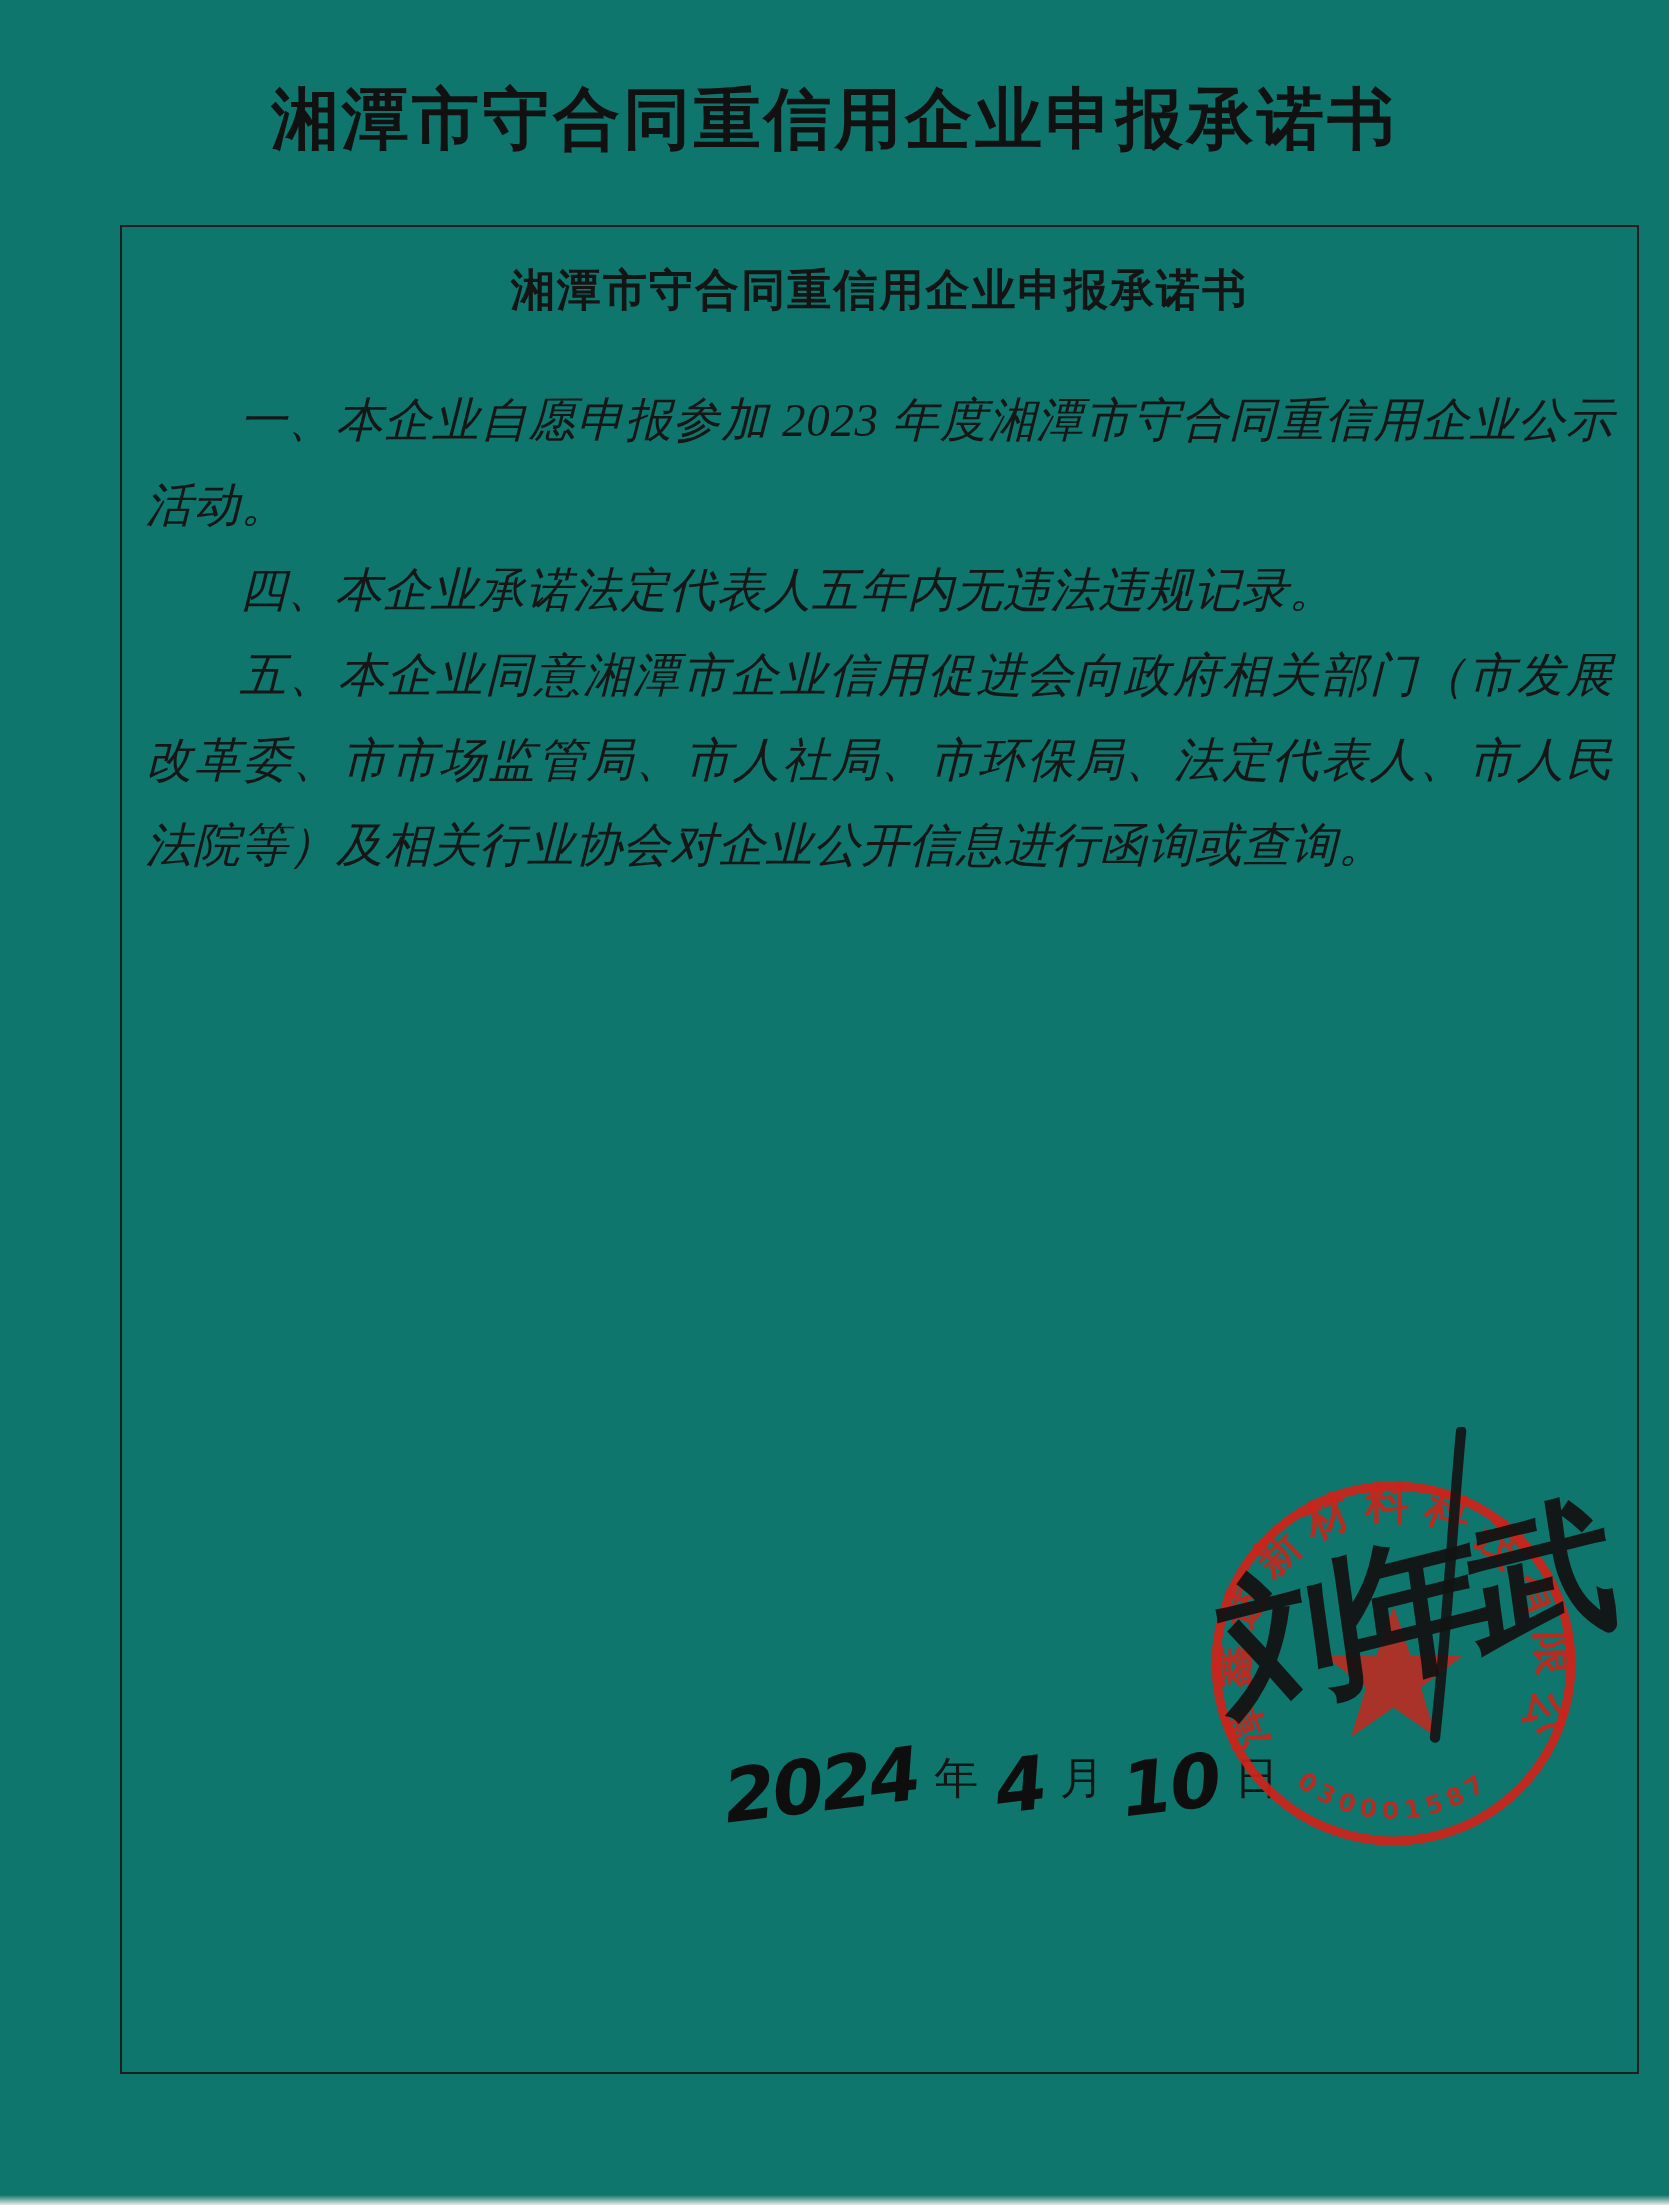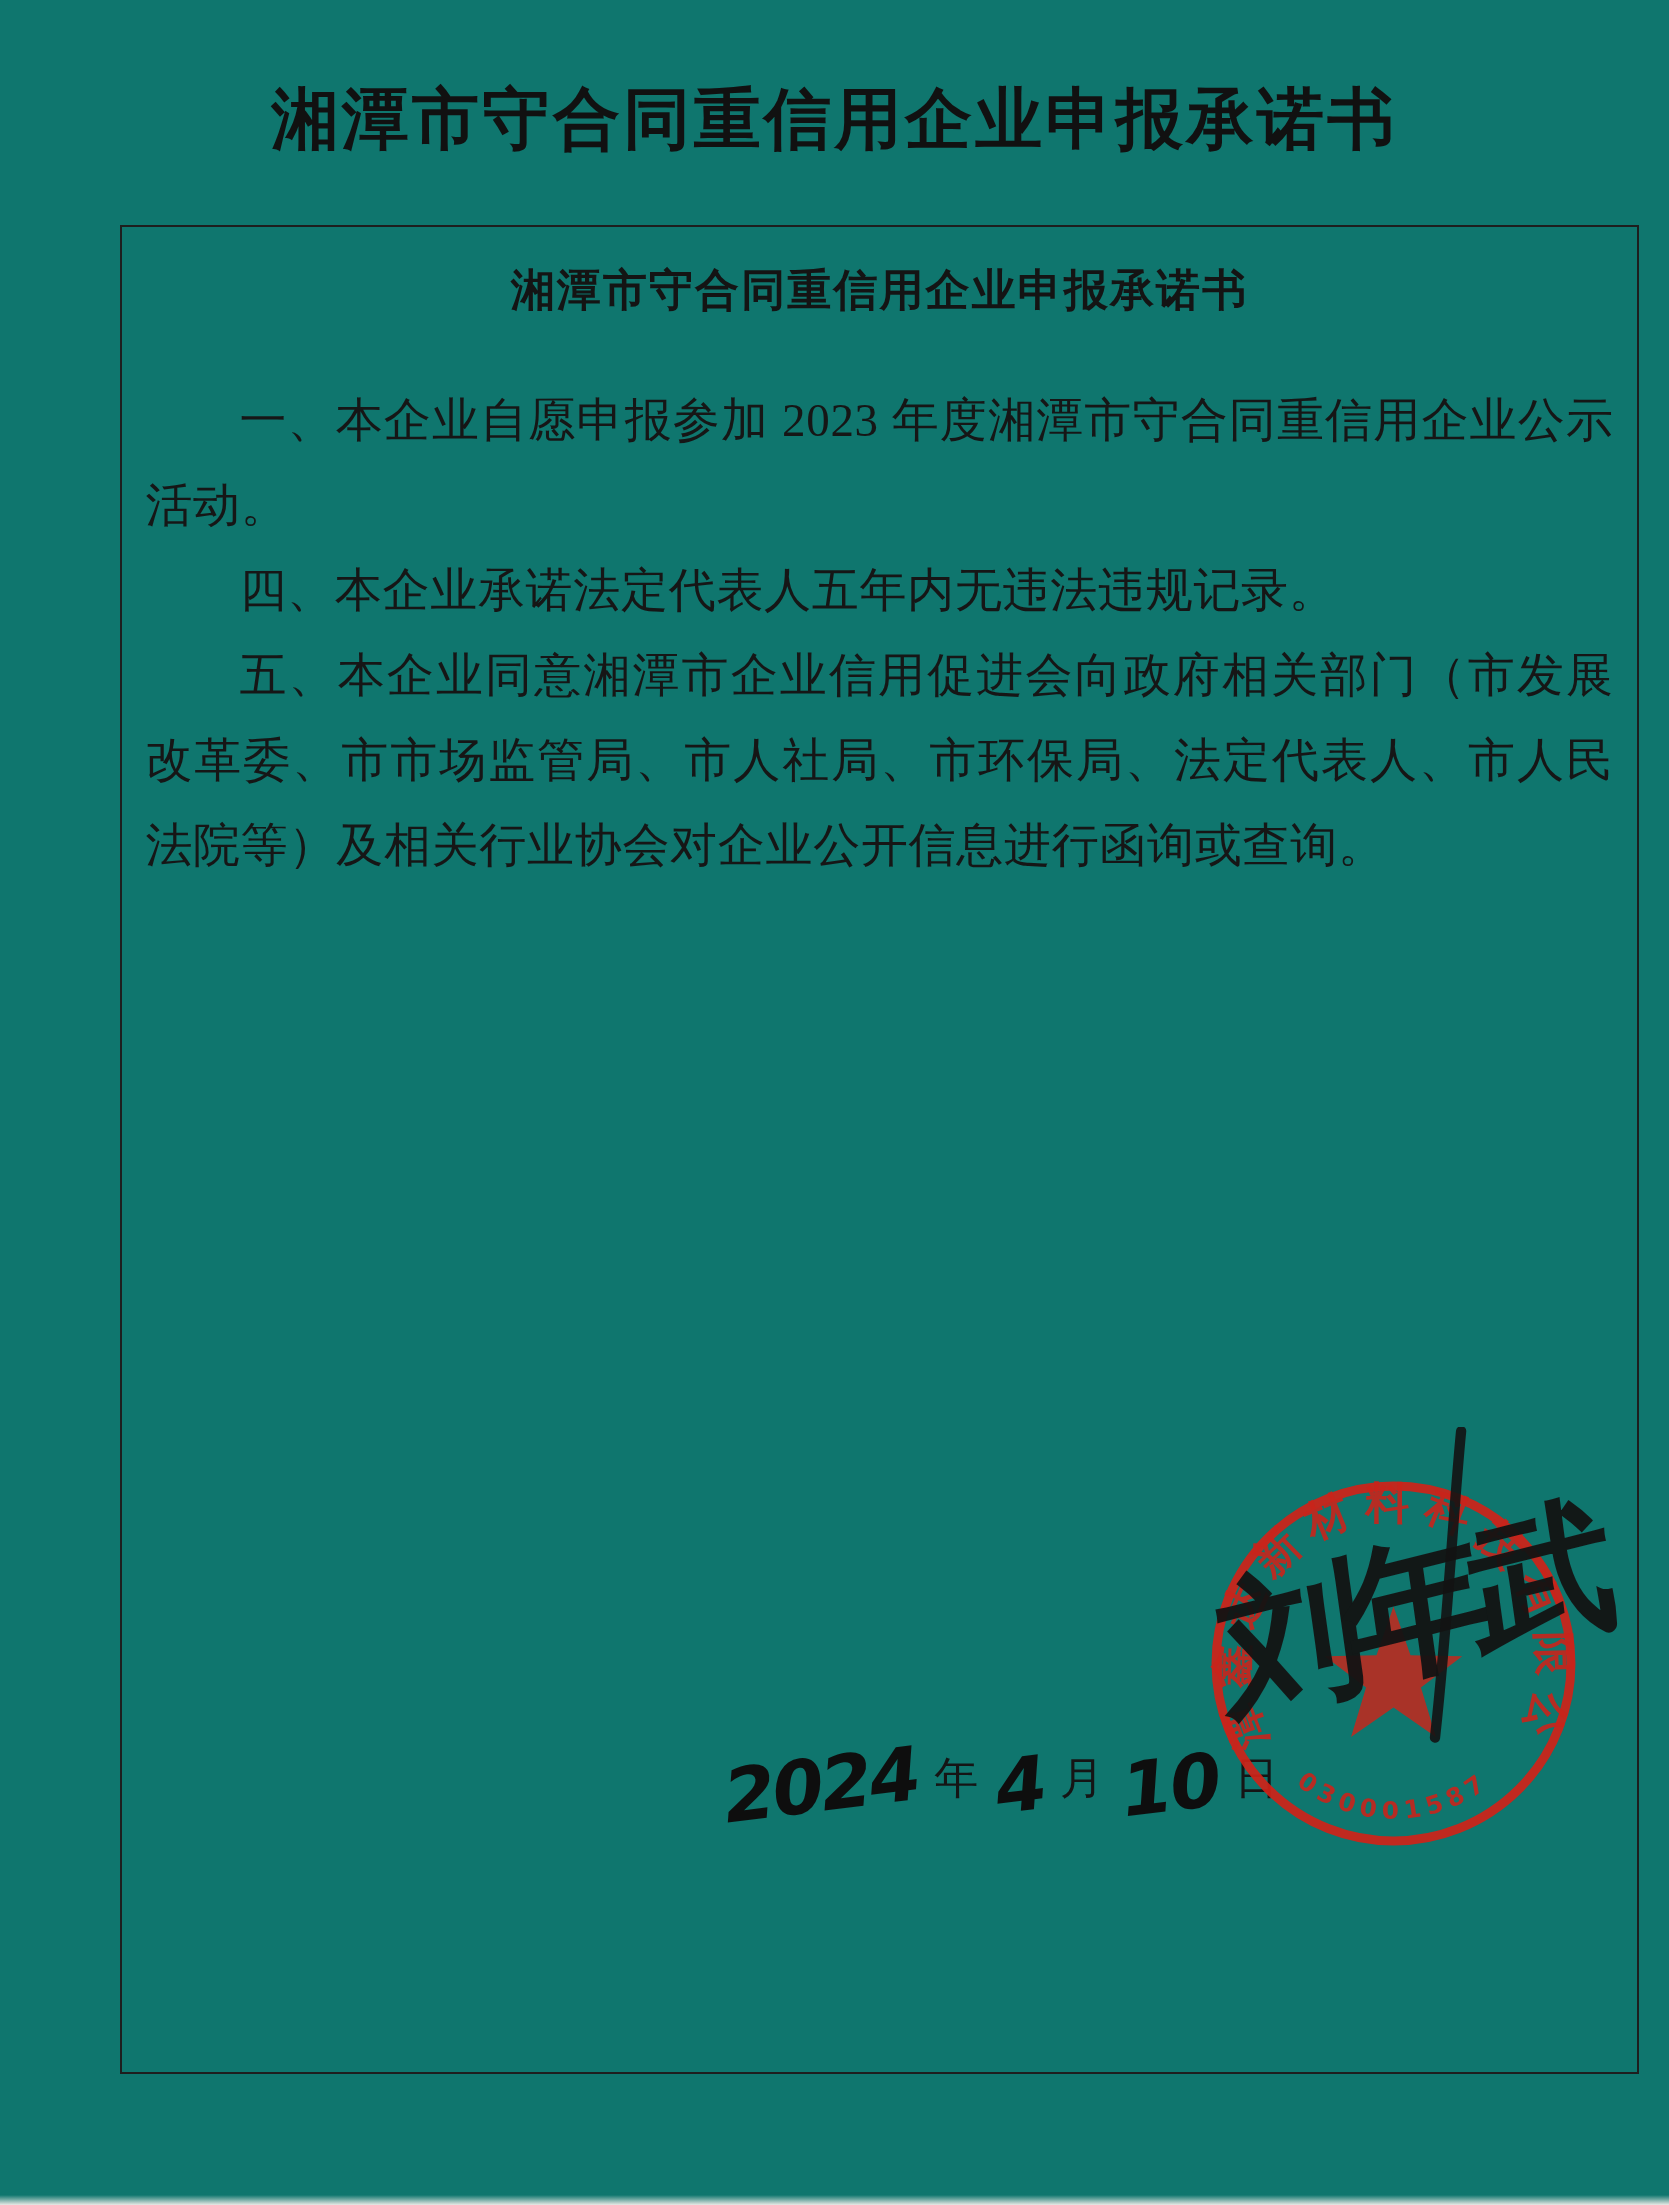--- a/index.html
+++ b/index.html
@@ -42,20 +42,21 @@
     margin: 34px 0 0 0;
     text-align: center;
     font-size: 44px;
     font-weight: 700;
     letter-spacing: 2.1px;
     color: #141414;
   }
   .body-text {
     margin-top: 58px;
     padding: 0 23.4px;
+    font-style: italic;
   }
   .body-text p {
     margin: 0;
     font-size: 47px;
     line-height: 85px;
     text-align: justify;
     text-indent: 2em;
     letter-spacing: 0.7px;
     color: #161616;
   }

